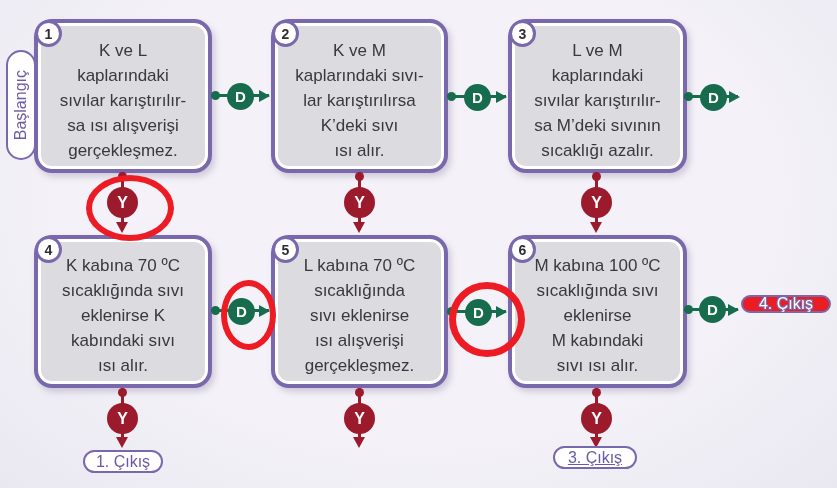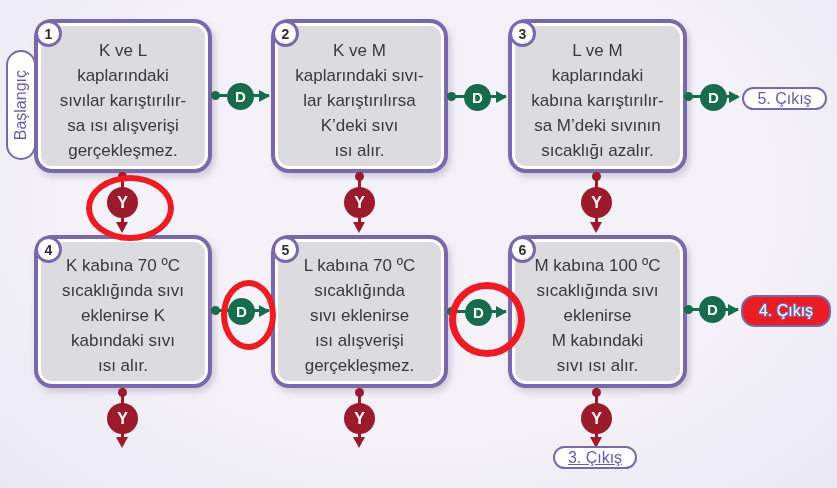--- a/index.html
+++ b/index.html
@@ -24,21 +24,21 @@
   .dbadge{position:absolute;width:27px;height:27px;border-radius:50%;background:#186c4e;color:#fff;
           display:flex;align-items:center;justify-content:center;font-weight:bold;font-size:15px;z-index:3;}
   .ybadge{position:absolute;width:31px;height:31px;border-radius:50%;background:#9b1b2c;color:#fff;
           display:flex;align-items:center;justify-content:center;font-weight:bold;font-size:16px;z-index:3;}
   .rarrow{position:absolute;width:0;height:0;border-top:6px solid transparent;border-bottom:6px solid transparent;
           border-left:11px solid #186c4e;z-index:2;}
   .darrow{position:absolute;width:0;height:0;border-left:6px solid transparent;border-right:6px solid transparent;
           border-top:11px solid #9b1b2c;z-index:2;}
   .exit{position:absolute;box-sizing:border-box;height:23px;border:2px solid #7a68ad;border-radius:13px;
         background:#fff;color:#6a5aa5;font-size:16px;display:flex;align-items:center;justify-content:center;z-index:3;}
-  .exit.hot{background:#ea1c24;color:#fff;height:32px;border-radius:14px;
+  .exit.hot{background:#ea1c24;color:#fff;height:18px;border-radius:14px;
         text-shadow:1px 1px 0 #7a68ad,-1px -1px 0 #7a68ad,1px -1px 0 #7a68ad,-1px 1px 0 #7a68ad;}
   .ann{position:absolute;border:6px solid #ed1c24;border-radius:50%;background:transparent;z-index:5;}
 </style>
 </head>
 <body>
 
 <div id="stage">
 
   <div class="startpill">
     <span>Başlangıç</span>
@@ -57,21 +57,21 @@
     <div class="qtext">K ve M
 kaplarındaki sıvı-
 lar karıştırılırsa
 K’deki sıvı
 ısı alır.</div>
   </div>
   <div class="qbox" style="left:508px;top:19px;width:179px;height:154px;">
     <div class="num">3</div>
     <div class="qtext">L ve M
 kaplarındaki
-kabına karıştırılır-
+sıvılar karıştırılır-
 sa M’deki sıvının
 sıcaklığı azalır.</div>
   </div>
 
   <div class="qbox" style="left:34px;top:235px;width:178px;height:153px;">
     <div class="num">4</div>
     <div class="qtext">K kabına 70 ºC
 sıcaklığında sıvı
 eklenirse K
 kabındaki sıvı
@@ -161,21 +161,21 @@
     <div class="darrow" style="left:353px;top:437px;"></div>
     <div class="ybadge" style="left:344px;top:403px;">Y</div>
   </div>
   <div>
     <div class="vline" style="left:595px;top:388px;height:56px;"></div>
     <div class="rdot" style="left:592px;top:388px;"></div>
     <div class="darrow" style="left:590px;top:437px;"></div>
     <div class="ybadge" style="left:581px;top:403px;">Y</div>
   </div>
 
+  <div class="exit" style="left:83px;top:450px;width:80px;">1. Çıkış</div>
   <div class="exit" style="left:553px;top:446px;width:84px;text-decoration:underline;">3. Çıkış</div>
   <div class="exit hot" style="left:741px;top:295px;width:90px;">4. Çıkış</div>
-  <div class="exit" style="left:742px;top:87px;width:85px;">5. Çıkış</div>
 
   <div class="ann" style="left:86px;top:175px;width:76px;height:54px;"></div>
   <div class="ann" style="left:221px;top:280px;width:43px;height:58px;"></div>
   <div class="ann" style="left:449px;top:282px;width:62px;height:61px;border-width:7px;"></div>
 
 </div>
 
 </body></html>

